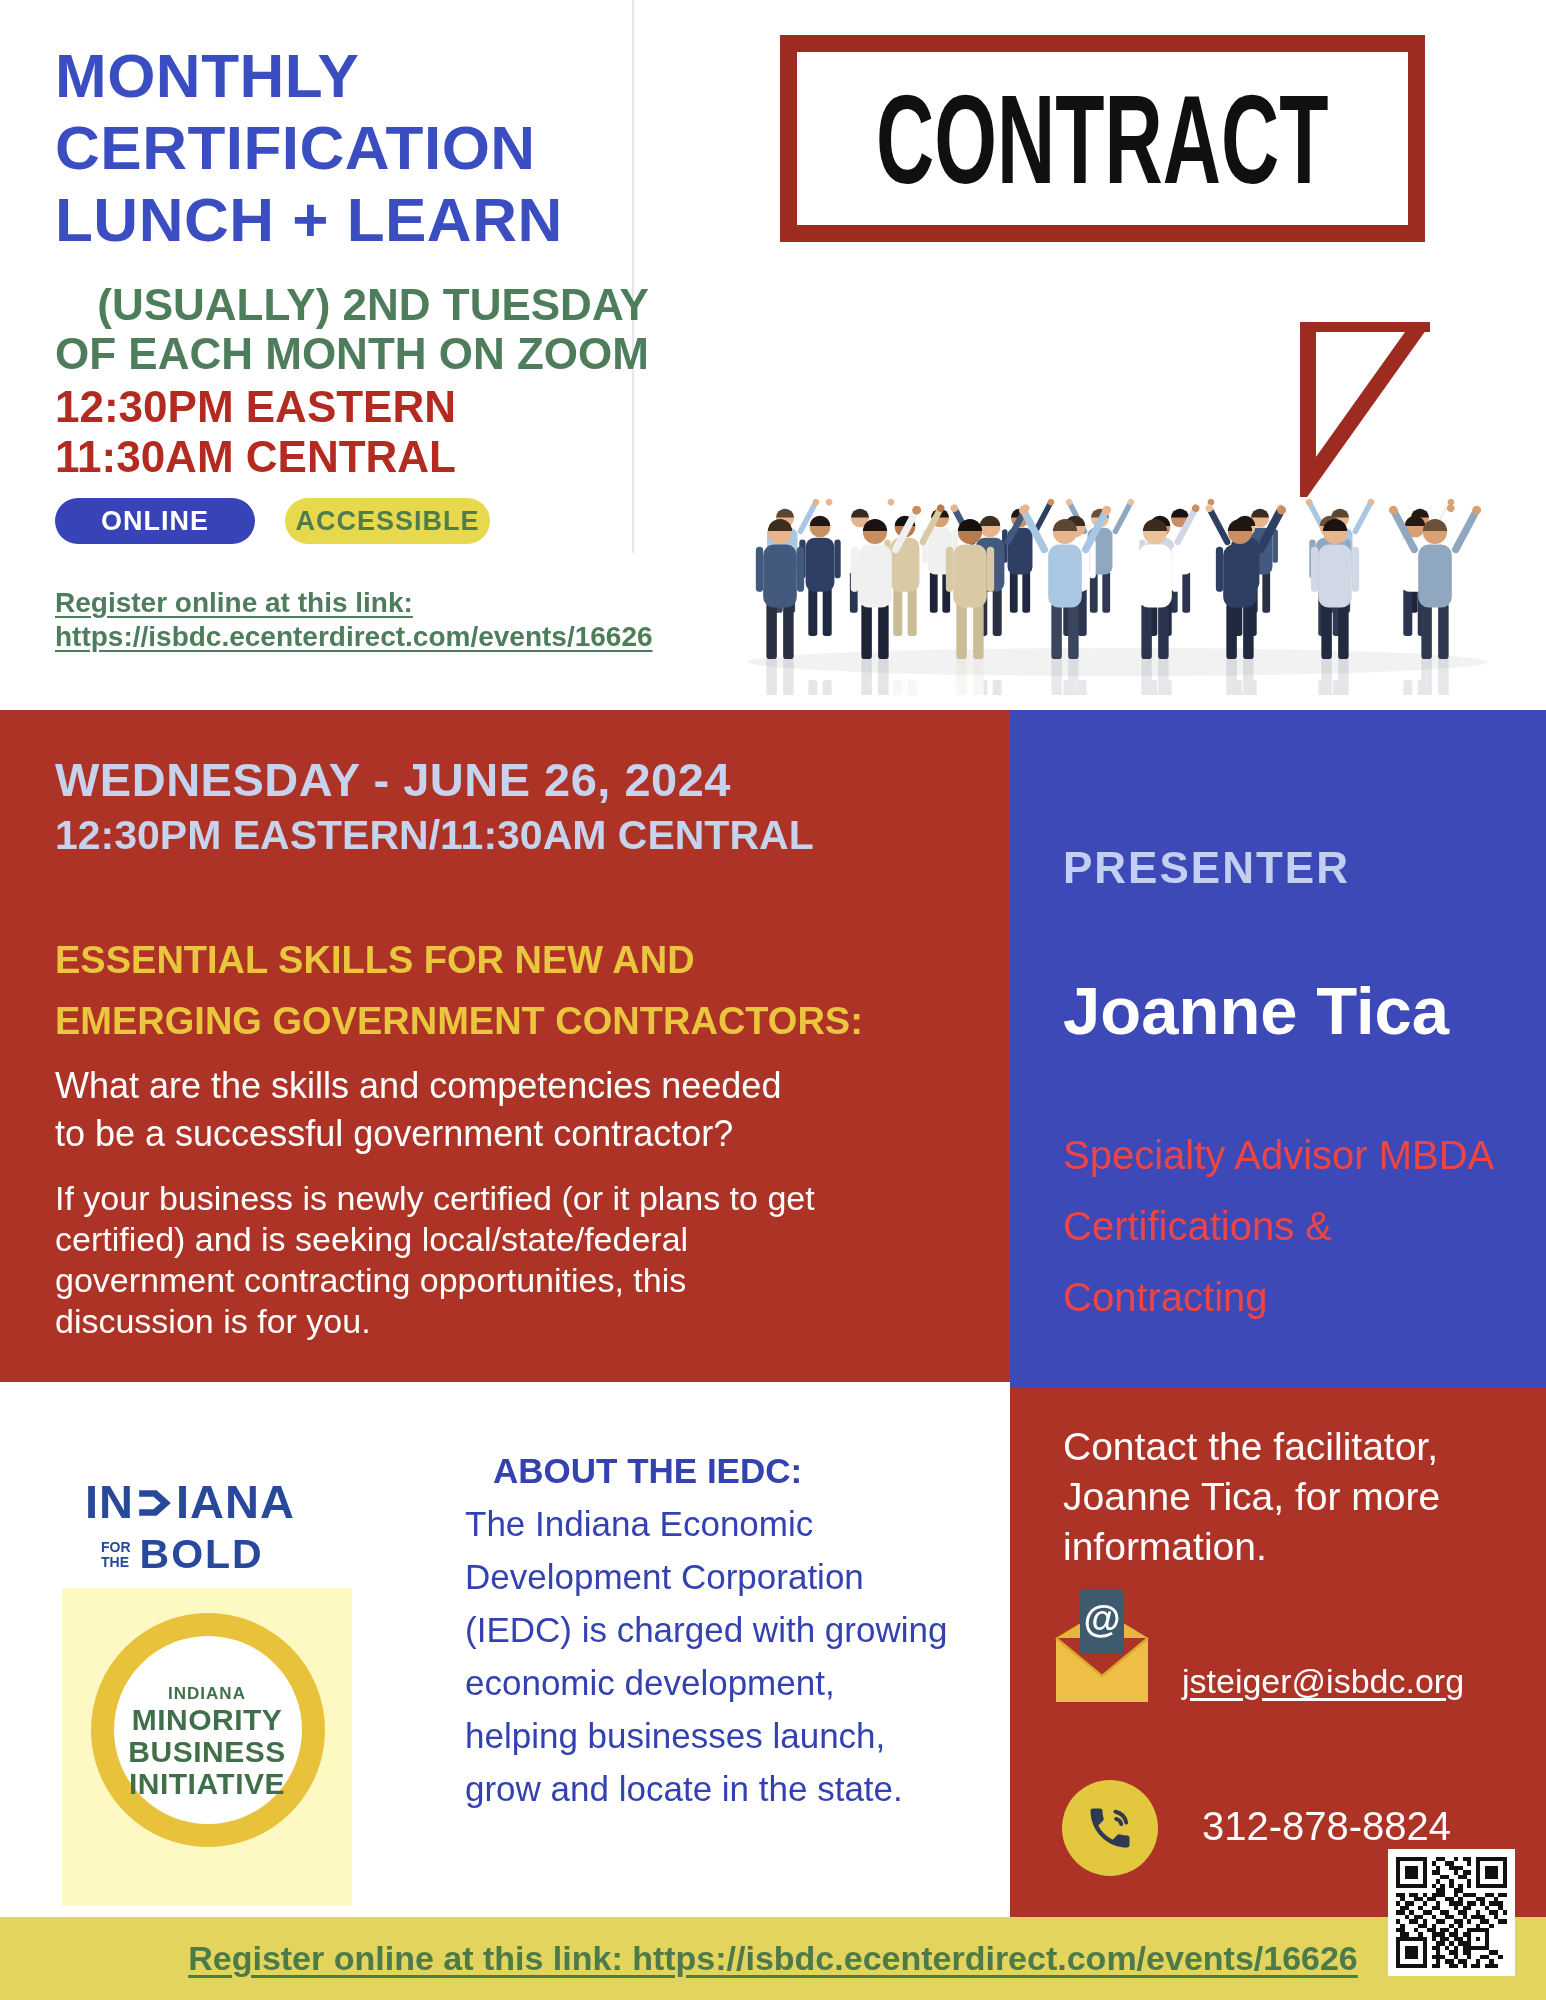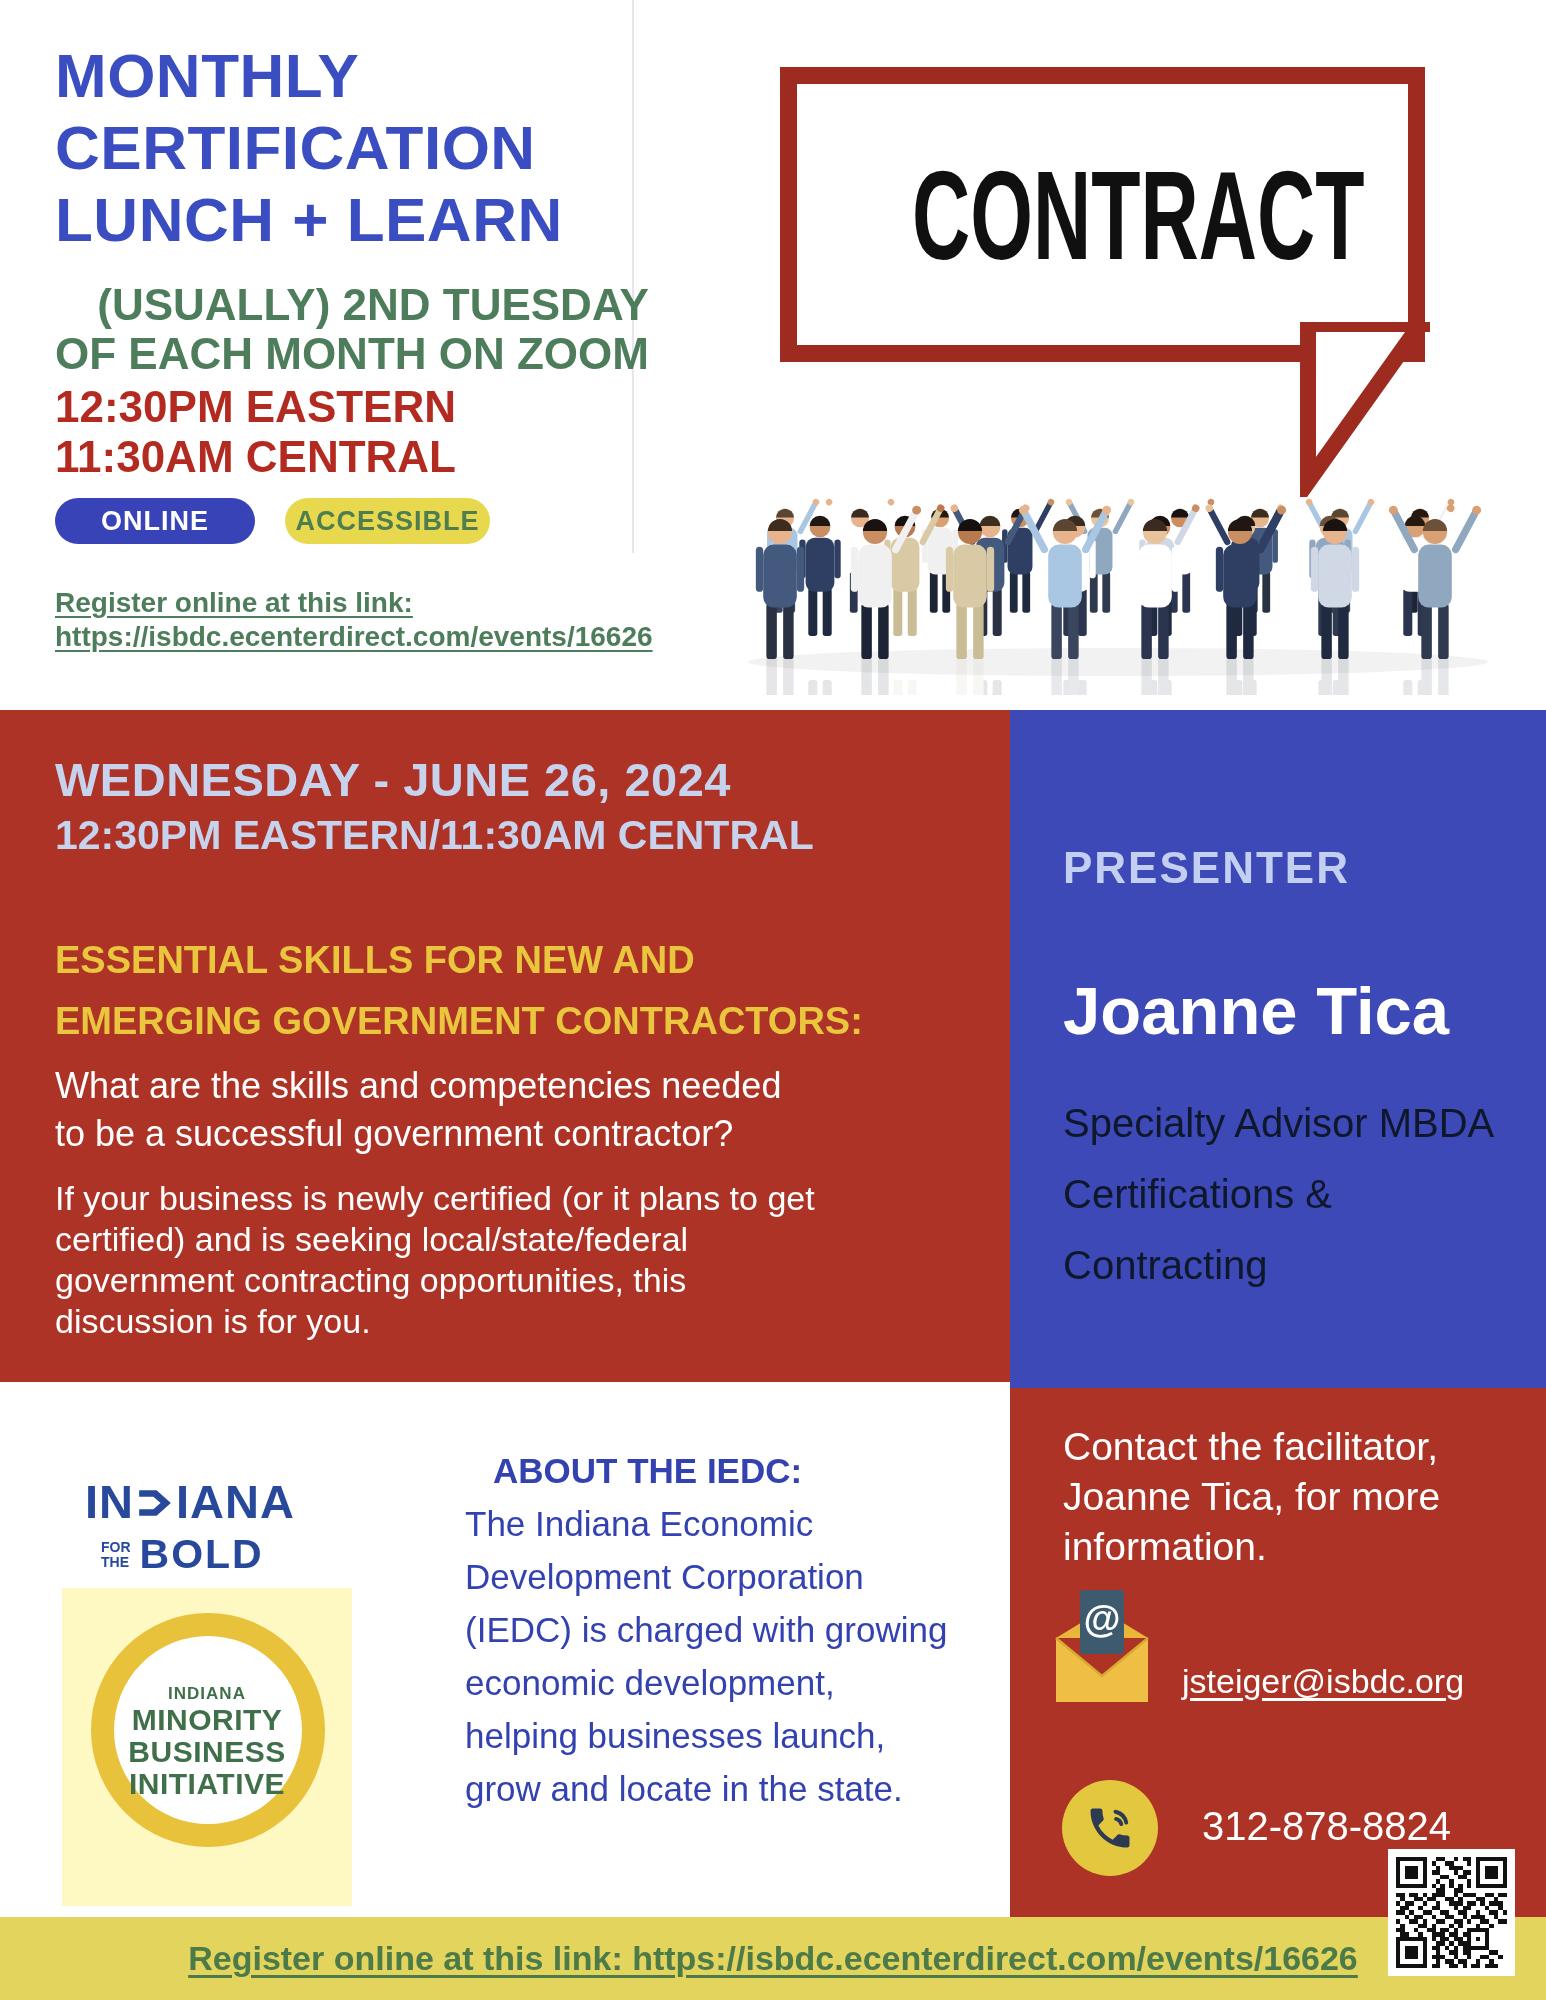--- a/index.html
+++ b/index.html
@@ -14,40 +14,40 @@
   .schedule{left:55px;top:280px;font-size:44px;font-weight:800;line-height:49px;color:#4E7D5B;text-align:right;}
   .times{left:55px;top:382px;font-size:44px;font-weight:800;line-height:50px;color:#B32B20;}
   .pill{top:498px;height:46px;border-radius:24px;display:flex;align-items:center;
         justify-content:center;font-size:27px;font-weight:700;letter-spacing:1px;}
   .pill-online{left:55px;width:200px;background:#3943B8;color:#ffffff;}
   .pill-access{left:285px;width:205px;background:#E8D84D;color:#4E7D50;}
   .register-top{left:55px;top:586px;font-size:28px;font-weight:700;line-height:34px;color:#4E7D5B;}
   .register-top a,.register-top span{color:#4E7D5B;text-decoration:underline;text-underline-offset:4px;}
 
   
-  .contract-box{left:780px;top:35px;width:645px;height:295px;border:17px solid #9E2B1F;
-                background:#fff;display:flex;align-items:center;justify-content:flex-end;box-sizing:border-box;margin-top:32px;}
+  .contract-box{left:780px;top:35px;width:645px;height:207px;border:17px solid #9E2B1F;
+                background:#fff;display:flex;align-items:center;justify-content:center;box-sizing:border-box;}
   .contract-word{font-size:96px;font-weight:700;color:#101010;letter-spacing:0px;
                  transform:scale(.84,1.32);white-space:nowrap;}
   .contract-tail{left:1300px;top:322px;width:130px;height:175px;}
 
   .crowd{left:690px;top:350px;width:856px;height:345px;}
 
   
   .mid-red{left:0;top:710px;width:1010px;height:672px;background:#AE3327;}
   .mid-blue{left:1010px;top:710px;width:536px;height:678px;background:#3C49B6;}
   .ev-date{left:55px;top:752px;font-size:47px;font-weight:700;color:#C7D2ED;letter-spacing:.5px;}
   .ev-time{left:55px;top:812px;font-size:41px;font-weight:700;color:#C7D2ED;}
   .ev-headline{left:55px;top:930px;font-size:38px;font-weight:700;line-height:61px;color:#EAC63F;}
   .ev-question{left:55px;top:1062px;font-size:36px;font-weight:500;line-height:48px;color:#fff;}
   .ev-desc{left:55px;top:1178px;font-size:34px;font-weight:500;line-height:41px;color:#fff;}
 
   .pres-label{left:1063px;top:843px;font-size:44px;font-weight:700;letter-spacing:2px;color:#C3CFF0;}
   .pres-name{left:1063px;top:972px;font-size:67px;font-weight:600;color:#ffffff;}
-  .pres-title{left:1063px;top:1088px;font-size:40px;font-weight:500;line-height:71px;color:#0f172a;}
+  .pres-title{left:1063px;top:1120px;font-size:40px;font-weight:500;line-height:71px;color:#ef4444;}
 
   
   .contact-red{left:1010px;top:1388px;width:536px;height:529px;background:#AE3327;}
   .contact-text{left:1063px;top:1422px;font-size:39px;font-weight:500;line-height:50px;color:#fff;}
   .email-icon{left:1050px;top:1588px;width:104px;height:118px;}
   .email-text{left:1182px;top:1662px;font-size:34px;color:#fff;text-decoration:underline;
               text-underline-offset:5px;font-weight:500;}
   .phone-icon{left:1062px;top:1780px;width:96px;height:96px;border-radius:50%;background:#E3C83F;
               display:flex;align-items:center;justify-content:center;}
   .phone-text{left:1202px;top:1804px;font-size:40px;color:#fff;font-weight:500;}

